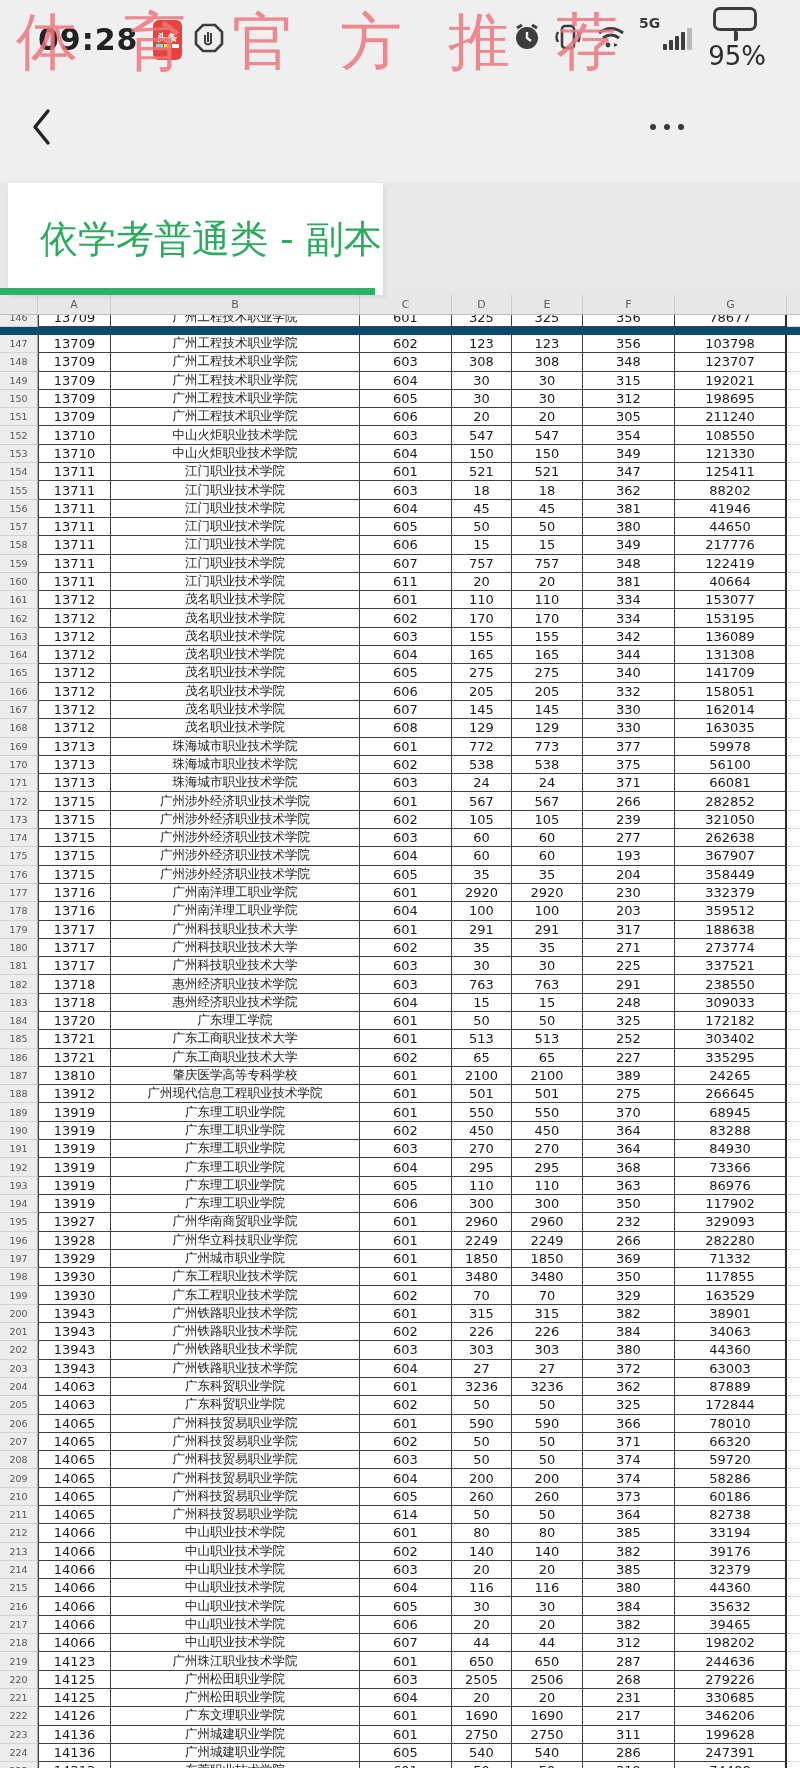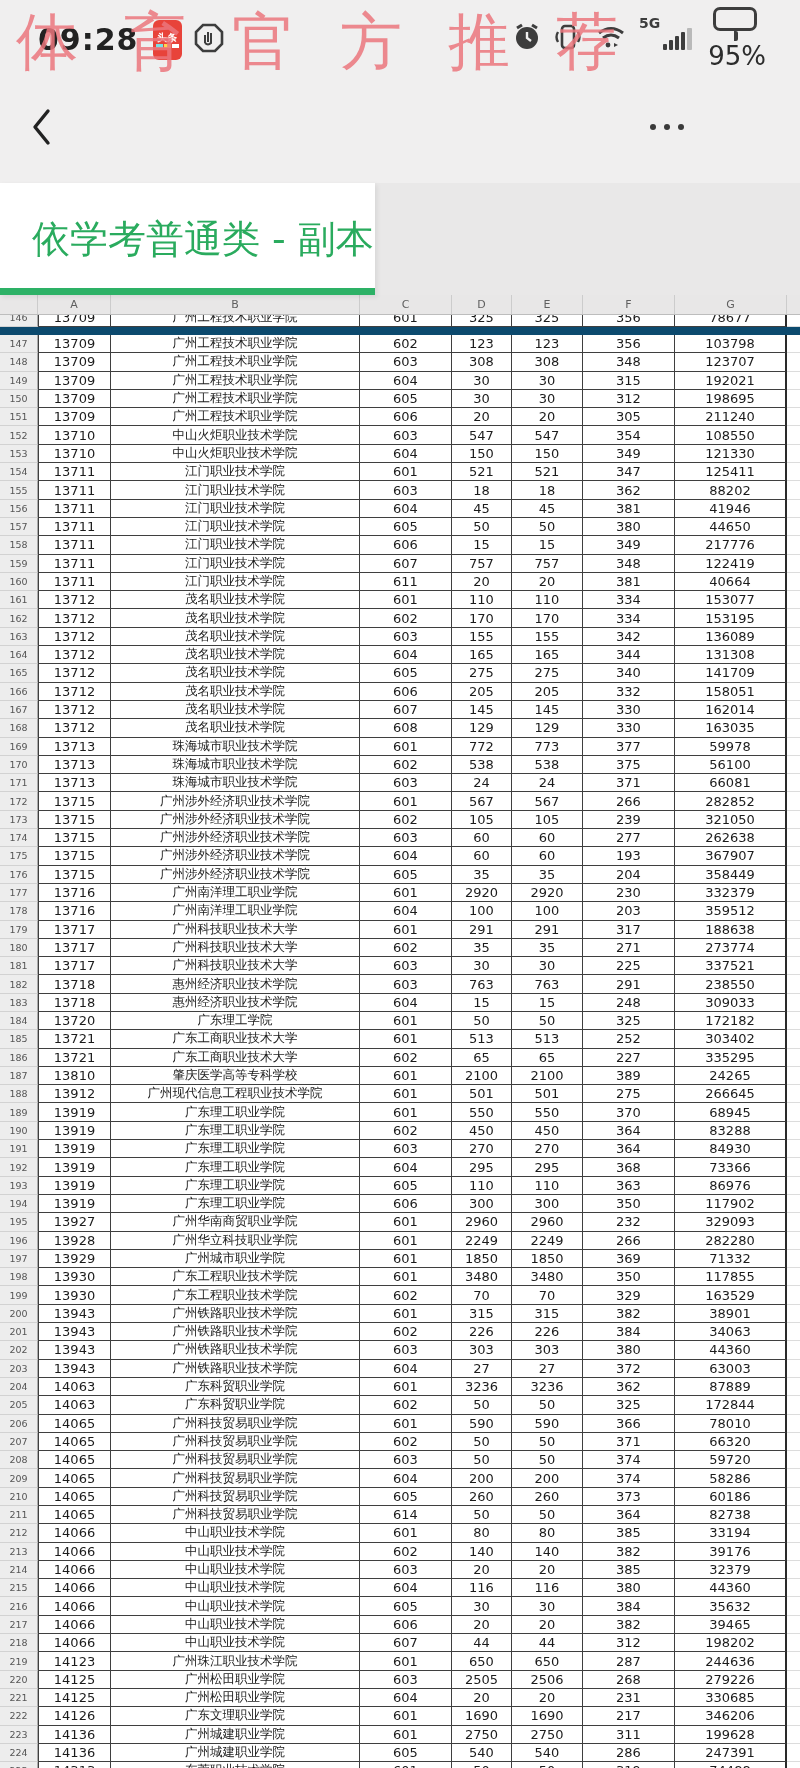--- a/index.html
+++ b/index.html
@@ -35,21 +35,21 @@
   .appheader{height:113px;background:#f0efef;display:flex;align-items:center;padding:0 30px;box-sizing:border-box;}
   .backbtn{width:34px;height:50px;display:flex;align-items:center;cursor:pointer;}
   .titles{margin-left:14px;overflow:hidden;}
   .doc-title{font-size:28px;font-weight:600;color:#141414;white-space:nowrap;}
   .doc-sub{font-size:16px;color:#8a8a8a;margin-top:4px;}
   .menubtn{margin-left:auto;margin-right:86px;display:flex;gap:8px;align-items:center;cursor:pointer;}
   .menubtn i{width:6px;height:6px;border-radius:50%;background:#3a3a3a;display:block;}
 
   
   .tabstrip{position:relative;height:112px;background:#e9e8e8;}
-  .sheet-tab{position:absolute;left:0;top:0;width:375px;height:112px;background:#fff;
+  .sheet-tab{position:absolute;left:8px;top:0;width:375px;height:112px;background:#fff;
              display:flex;align-items:center;box-shadow:2px 2px 5px rgba(0,0,0,.08);}
   .sheet-tab span{margin-left:32px;font-size:38px;font-weight:500;color:#2aab5e;white-space:nowrap;}
   .tab-underline{position:absolute;left:0;bottom:0;width:375px;height:7px;background:#2db166;}
 
   
   .grid-row{display:grid;grid-template-columns:38px 73px 249px 92px 60px 71px 92px 112px 13px;height:18.3px;}
   .colheader{height:19px;background:#e8e7e7;border-bottom:1px solid #bdbdbd;}
   .colheader .hc{display:flex;align-items:center;justify-content:center;font-size:11px;color:#5f5f5f;
                  border-right:1px solid #cccccc;box-sizing:border-box;}
   .colheader .hc:last-child{border-right:none;}

